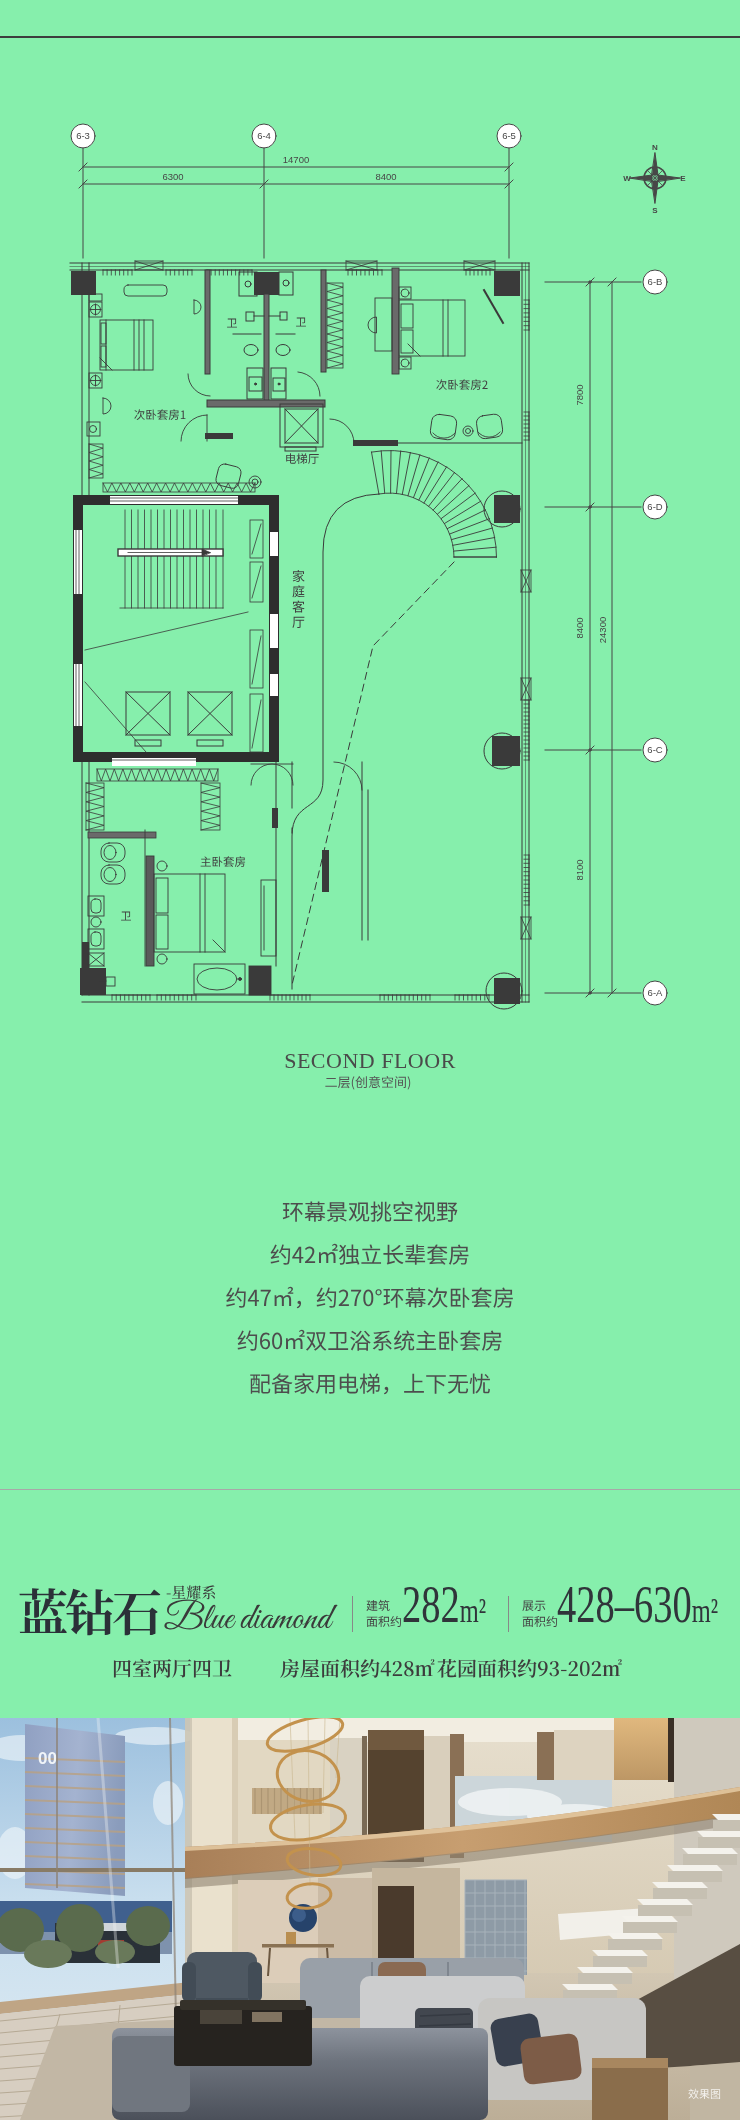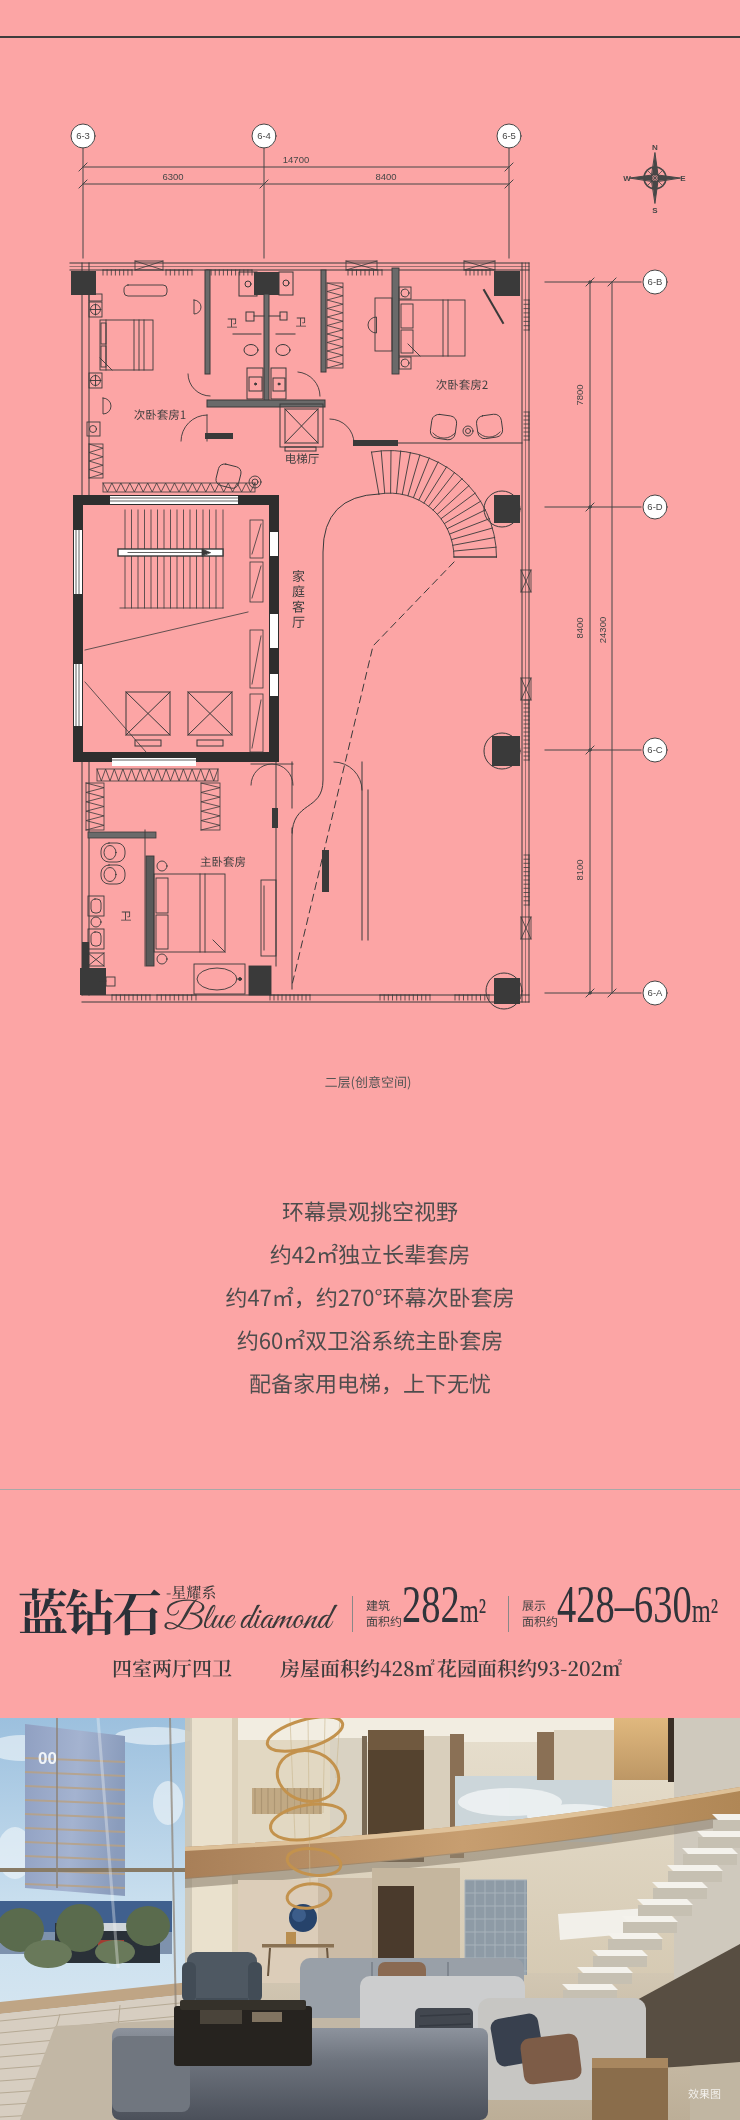--- a/index.html
+++ b/index.html
@@ -1,14 +1,14 @@
 <!DOCTYPE html>
 <html><head><meta charset="utf-8"><style>
 html,body{margin:0;padding:0;background:#fff;}
-.page{position:relative;width:740px;height:2120px;background:#fca5a5;overflow:hidden;font-family:"Liberation Sans",sans-serif;}
+.page{position:relative;width:740px;height:2120px;background:#86efac;overflow:hidden;font-family:"Liberation Sans",sans-serif;}
 .abs{position:absolute;}
 </style></head><body>
 <div class="page">
 
 <div class="abs" style="left:0;top:36px;width:740px;height:2px;background:#3d3d3d"></div>
 <svg class="abs" style="left:0;top:0" width="740" height="1130" viewBox="0 0 740 1130" fill="none" stroke-linecap="square">
 <g stroke="#474747" stroke-width="1">
 
 <g>
           <circle cx="83" cy="136" r="12" fill="#fff"></circle>
@@ -614,20 +614,21 @@
       <path transform="translate(292.0 596.3) scale(0.01300 -0.01300)" fill="#3f3f3f" d="M235 604H423V541H235ZM279 387H447V327H279ZM540 393H915V328H540ZM504 169H939V105H504ZM685 562H755V135H685ZM865 629 903 572Q856 555 794 542Q732 529 665 520Q598 510 537 505Q535 517 529 533Q523 549 517 561Q577 568 642 578Q707 588 766 601Q824 614 865 629ZM295 270Q318 186 354 134Q391 81 441 53Q491 25 554 15Q617 4 692 4Q702 4 729 4Q756 4 790 4Q824 4 859 4Q894 4 922 4Q950 4 964 5Q959 -4 953 -16Q948 -28 944 -40Q940 -53 938 -63H887H689Q602 -63 531 -50Q460 -38 404 -4Q349 30 308 91Q266 153 238 250ZM423 387H437L449 389L490 376Q460 201 389 89Q318 -24 220 -82Q216 -74 207 -65Q199 -56 189 -46Q180 -37 173 -32Q266 20 332 121Q398 222 423 374ZM149 748H949V680H149ZM114 748H187V452Q187 394 184 326Q181 258 172 186Q163 114 146 46Q129 -23 101 -80Q94 -74 83 -66Q71 -57 59 -50Q47 -43 38 -39Q64 15 79 78Q95 141 102 207Q109 273 112 336Q114 399 114 452ZM487 831 555 849Q573 821 588 786Q604 752 610 727L539 705Q533 731 519 766Q504 802 487 831ZM264 302Q262 309 257 320Q252 330 246 341Q241 352 236 359Q248 362 264 374Q279 387 293 405Q302 416 324 446Q346 476 370 516Q395 557 414 598V602L439 613L484 583Q443 512 398 447Q354 383 312 339V337Q312 337 305 334Q298 331 288 325Q278 320 271 314Q264 308 264 302Z"></path>
       <path transform="translate(292.0 611.6) scale(0.01300 -0.01300)" fill="#3f3f3f" d="M378 663 459 648Q408 575 330 506Q252 438 143 383Q137 392 128 402Q120 413 110 422Q100 431 92 437Q196 483 268 544Q341 605 378 663ZM370 588H718V529H316ZM697 588H711L725 592L776 561Q725 483 647 420Q570 358 475 310Q380 262 277 228Q174 194 72 173Q69 183 63 196Q57 208 50 220Q42 232 35 240Q132 257 231 288Q330 318 420 360Q510 403 582 457Q654 512 697 576ZM338 542Q397 467 493 410Q589 353 710 315Q832 278 965 261Q957 252 948 239Q939 227 931 214Q923 201 917 190Q783 211 661 253Q539 296 439 361Q340 425 273 512ZM231 228H778V-78H701V165H305V-79H231ZM271 18H740V-45H271ZM77 749H923V561H847V681H151V561H77ZM432 830 505 849Q524 820 545 784Q566 748 576 722L500 700Q490 725 470 762Q451 799 432 830Z"></path>
       <path transform="translate(292.0 626.9) scale(0.01300 -0.01300)" fill="#3f3f3f" d="M162 778H953V705H162ZM126 778H202V437Q202 379 198 312Q194 245 183 176Q172 106 152 42Q131 -23 97 -76Q91 -69 79 -59Q67 -50 55 -41Q44 -32 34 -29Q66 21 85 80Q103 138 112 200Q121 262 124 322Q126 383 126 437ZM258 550H932V478H258ZM582 519H659V19Q659 -18 649 -37Q639 -55 611 -64Q583 -73 537 -75Q491 -77 420 -77Q417 -61 409 -39Q400 -18 392 -2Q429 -3 462 -3Q496 -3 521 -3Q547 -3 556 -3Q571 -2 576 2Q582 7 582 20Z"></path>
 
 <path transform="translate(200.0 866.0) scale(0.01150 -0.01150)" fill="#3f3f3f" d="M103 640H897V567H103ZM149 347H856V274H149ZM56 27H948V-46H56ZM459 581H540V-11H459ZM374 795 435 836Q467 814 503 785Q538 756 569 727Q600 699 620 675L555 628Q537 651 507 681Q476 710 442 741Q407 771 374 795Z"></path>
       <path transform="translate(211.5 866.0) scale(0.01150 -0.01150)" fill="#3f3f3f" d="M152 535H528V239H153V309H453V464H152ZM547 786V715H174V44H557V-28H100V786ZM326 745H396V510H326ZM325 271H396V11H325ZM647 828H722V-74H647ZM691 466 743 508Q782 476 823 439Q863 403 899 368Q935 333 958 306L903 256Q881 284 845 321Q809 357 769 396Q728 434 691 466Z"></path>
       <path transform="translate(223.0 866.0) scale(0.01150 -0.01150)" fill="#3f3f3f" d="M67 741H936V675H67ZM289 448H746V394H289ZM289 330H746V276H289ZM61 209H940V145H61ZM628 723Q665 675 721 628Q778 582 842 543Q906 505 967 481Q959 474 949 464Q939 454 931 443Q923 432 917 423Q856 450 792 494Q727 537 669 590Q610 642 569 696ZM256 571H741V511H333V180H256ZM633 109 695 141Q727 114 762 81Q797 47 828 15Q859 -18 880 -43L814 -80Q795 -55 764 -22Q734 11 699 45Q665 80 633 109ZM444 840 523 826Q486 750 426 674Q366 599 281 532Q196 466 84 414Q80 423 71 434Q63 444 54 454Q45 464 37 470Q144 516 225 578Q306 639 361 707Q415 775 444 840ZM163 -56Q162 -48 158 -35Q154 -22 149 -8Q145 6 140 15Q154 17 169 26Q184 34 201 47Q214 56 241 79Q269 102 302 134Q335 166 362 201L431 165Q380 111 323 63Q266 15 211 -18V-20Q211 -20 204 -23Q197 -26 187 -32Q178 -37 171 -44Q163 -50 163 -56ZM163 -56 163 -7 210 18 759 43Q766 30 774 14Q783 -2 789 -13Q627 -22 519 -27Q411 -33 345 -37Q278 -41 242 -44Q207 -46 190 -49Q173 -52 163 -56Z"></path>
       <path transform="translate(234.5 866.0) scale(0.01150 -0.01150)" fill="#3f3f3f" d="M244 371H919V309H244ZM463 219H803V159H463ZM782 219H856Q856 219 856 208Q855 196 854 189Q847 115 840 68Q833 21 823 -5Q814 -32 800 -45Q786 -58 770 -63Q754 -68 731 -69Q710 -70 672 -70Q634 -69 592 -67Q591 -52 585 -35Q580 -17 571 -4Q613 -8 650 -9Q687 -10 702 -10Q716 -10 724 -9Q733 -7 739 -2Q749 7 756 30Q763 53 770 97Q776 140 782 209ZM436 334H510Q504 261 490 198Q475 136 446 83Q417 31 368 -9Q319 -50 241 -78Q235 -65 222 -48Q210 -32 198 -22Q268 2 312 37Q357 72 382 118Q407 163 419 217Q431 272 436 334ZM504 479 568 502Q586 476 605 446Q623 416 633 394L566 367Q556 389 539 421Q521 453 504 479ZM174 740H885V506H174V570H810V676H174ZM136 740H212V502Q212 440 208 365Q204 291 192 213Q181 135 158 60Q136 -15 100 -78Q92 -72 80 -65Q68 -58 55 -51Q42 -45 32 -42Q68 18 89 88Q110 158 120 231Q130 304 133 373Q136 443 136 502ZM443 820 516 841Q531 811 546 777Q560 742 568 717L492 693Q486 718 471 755Q457 791 443 820Z"></path>
 </svg>
 
+<div class="abs" style="left:0;top:1048px;width:740px;text-align:center;font-family:'Liberation Serif',serif;font-size:22px;letter-spacing:0.5px;color:#4a4a4a">SECOND FLOOR</div>
 
 <svg class="abs" style="left:0;top:1070px" width="740" height="30" viewBox="0 0 740 30">
 <path transform="translate(324.6 17.0) scale(0.01300 -0.01300)" fill="#555" d="M141 697H860V616H141ZM57 104H945V20H57Z"></path>
       <path transform="translate(337.6 17.0) scale(0.01300 -0.01300)" fill="#555" d="M133 792H209V499Q209 437 205 362Q201 287 190 209Q178 131 156 58Q134 -16 98 -78Q90 -72 78 -65Q66 -57 53 -50Q41 -43 31 -40Q66 18 86 88Q107 157 117 229Q127 301 130 370Q133 439 133 499ZM185 792H886V542H185V607H811V727H185ZM304 456H873V389H304ZM239 284H943V218H239ZM686 162 751 189Q779 151 809 106Q840 61 867 18Q894 -25 911 -55L842 -89Q826 -57 800 -14Q774 29 744 76Q714 122 686 162ZM288 -64Q286 -56 281 -44Q276 -31 271 -17Q266 -3 261 6Q274 9 288 21Q303 33 320 52Q328 61 345 82Q361 103 382 132Q403 160 423 194Q444 228 462 262L546 239Q516 190 481 142Q446 94 410 51Q373 9 338 -24V-26Q338 -26 330 -30Q322 -34 313 -40Q303 -45 296 -52Q288 -58 288 -64ZM288 -64 286 -9 334 15 815 44Q818 29 822 12Q827 -6 830 -17Q692 -26 599 -33Q506 -39 449 -44Q392 -48 360 -52Q329 -55 313 -58Q298 -60 288 -64Z"></path>
       <path transform="translate(350.6 17.0) scale(0.01300 -0.01300)" fill="#555" d="M239 -196Q170 -84 131 40Q92 163 92 311Q92 458 131 582Q170 706 239 818L295 792Q231 685 199 562Q168 438 168 311Q168 183 199 60Q231 -64 295 -171Z"></path>
       <path transform="translate(355.0 17.0) scale(0.01300 -0.01300)" fill="#555" d="M838 824H913V20Q913 -17 902 -36Q891 -54 867 -64Q843 -72 799 -75Q756 -77 686 -76Q683 -62 675 -41Q667 -20 659 -5Q694 -6 725 -6Q756 -6 779 -6Q802 -6 812 -6Q826 -5 832 1Q838 6 838 20ZM643 724H715V168H643ZM174 474H463V407H174ZM142 474H216V45Q216 17 226 9Q237 0 275 0Q285 0 308 0Q332 0 360 0Q389 0 414 0Q439 0 450 0Q474 0 485 11Q497 21 502 51Q507 82 509 141Q522 132 541 124Q560 116 576 112Q571 43 560 4Q549 -34 525 -50Q500 -65 455 -65Q448 -65 429 -65Q411 -65 386 -65Q361 -65 337 -65Q312 -65 294 -65Q275 -65 269 -65Q221 -65 193 -56Q165 -47 154 -23Q142 1 142 45ZM435 474H507Q507 474 507 463Q507 452 506 444Q502 358 496 304Q491 250 483 220Q475 191 463 178Q452 165 438 160Q425 155 406 152Q391 151 364 151Q337 151 307 153Q306 168 301 186Q296 204 288 218Q316 215 340 214Q364 213 374 213Q385 213 391 215Q398 216 403 223Q410 231 416 256Q422 281 427 331Q432 381 435 463ZM297 748 348 789Q391 746 439 694Q486 643 528 594Q569 545 595 507L540 457Q515 495 475 546Q434 596 388 649Q341 702 297 748ZM313 838 383 818Q334 707 257 605Q180 503 82 428Q76 436 66 445Q56 455 46 464Q36 474 27 480Q91 526 146 585Q201 644 244 709Q287 774 313 838Z"></path>
       <path transform="translate(368.0 17.0) scale(0.01300 -0.01300)" fill="#555" d="M298 149H371V20Q371 2 382 -3Q393 -8 432 -8Q441 -8 464 -8Q488 -8 517 -8Q546 -8 571 -8Q597 -8 609 -8Q630 -8 641 -2Q651 5 656 27Q660 48 662 93Q675 85 694 78Q713 71 728 68Q724 11 713 -19Q702 -48 679 -60Q656 -71 615 -71Q609 -71 589 -71Q570 -71 545 -71Q521 -71 496 -71Q471 -71 452 -71Q432 -71 426 -71Q375 -71 347 -63Q319 -56 309 -36Q298 -16 298 20ZM408 168 452 210Q480 196 510 177Q540 158 567 139Q594 119 611 103L564 56Q548 73 522 93Q495 113 465 133Q436 153 408 168ZM741 140 800 167Q826 141 852 110Q878 80 899 49Q921 19 932 -6L869 -37Q858 -12 837 18Q817 49 792 81Q767 113 741 140ZM181 157 244 129Q222 84 192 33Q162 -18 123 -54L61 -17Q99 16 131 64Q162 113 181 157ZM118 766H881V705H118ZM73 605H933V544H73ZM269 691 337 707Q352 683 364 654Q377 625 382 604L310 586Q306 608 295 637Q283 667 269 691ZM663 709 739 692Q722 659 706 628Q689 598 673 574L608 592Q622 617 637 650Q653 684 663 709ZM261 323V253H742V323ZM261 441V373H742V441ZM190 493H817V201H190ZM443 832 515 849Q531 825 547 795Q563 764 570 742L494 723Q487 745 473 776Q458 807 443 832Z"></path>
       <path transform="translate(381.0 17.0) scale(0.01300 -0.01300)" fill="#555" d="M459 300H538V-12H459ZM76 718H926V517H849V649H150V492H76ZM182 343H825V275H182ZM77 22H927V-46H77ZM564 537 611 587Q648 568 691 546Q733 524 775 500Q818 477 855 455Q892 433 919 415L869 357Q844 375 808 397Q771 420 729 445Q688 470 645 494Q602 517 564 537ZM384 590 436 544Q397 509 347 473Q298 437 243 405Q188 373 129 348L85 413Q174 444 250 492Q326 540 384 590ZM424 824 502 846Q520 813 540 772Q560 731 571 703L489 675Q479 704 461 747Q442 789 424 824Z"></path>
       <path transform="translate(394.0 17.0) scale(0.01300 -0.01300)" fill="#555" d="M91 615H168V-80H91ZM106 791 164 827Q188 806 212 781Q236 755 257 730Q278 705 289 684L227 644Q215 664 196 690Q176 716 153 742Q129 769 106 791ZM352 784H878V713H352ZM836 784H913V11Q913 -20 905 -37Q898 -53 878 -63Q858 -72 826 -74Q793 -75 747 -75Q744 -61 738 -41Q731 -20 723 -6Q755 -7 782 -7Q809 -7 819 -7Q829 -6 832 -2Q836 2 836 11ZM379 295V160H619V295ZM379 491V358H619V491ZM311 554H690V98H311Z"></path>
       <path transform="translate(407.0 17.0) scale(0.01300 -0.01300)" fill="#555" d="M99 -196 42 -171Q107 -64 139 60Q171 183 171 311Q171 438 139 562Q107 685 42 792L99 818Q169 706 208 582Q246 458 246 311Q246 163 208 40Q169 -84 99 -196Z"></path>

